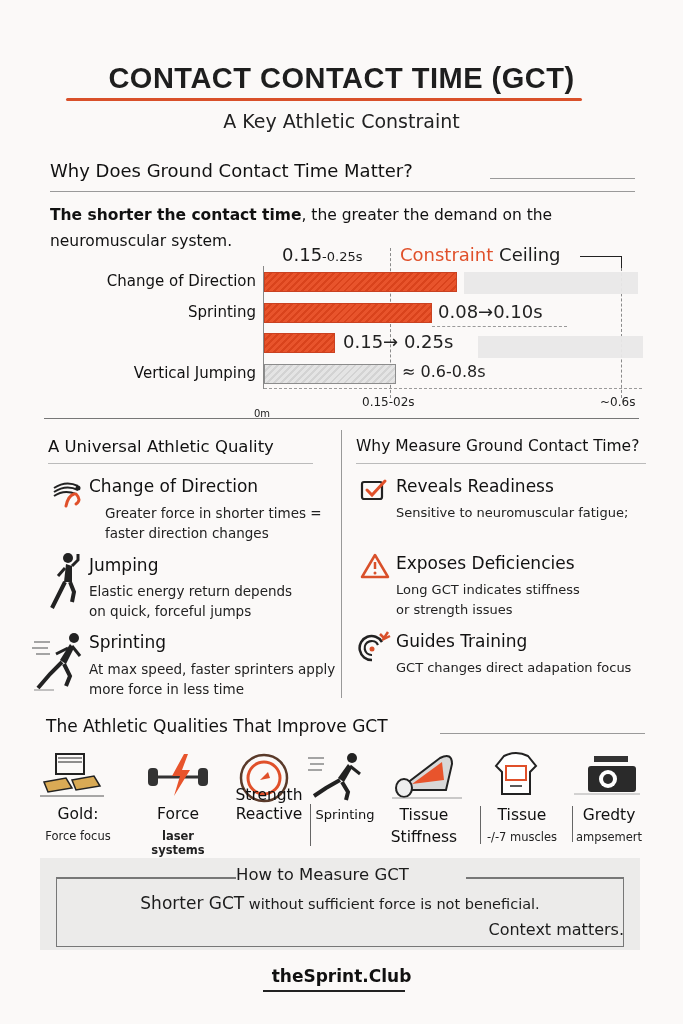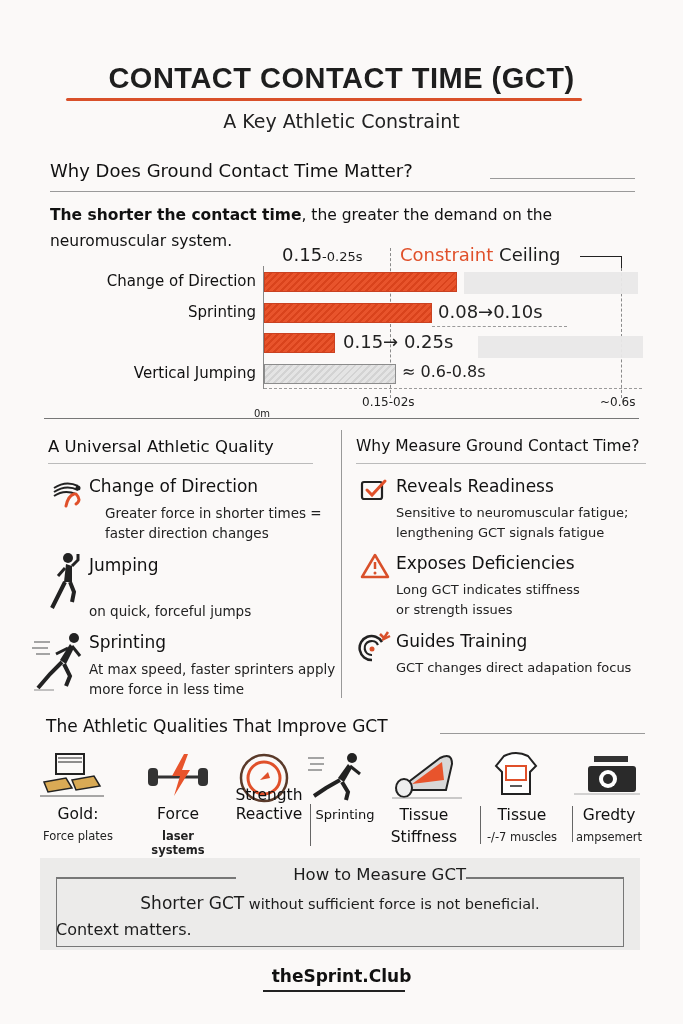--- a/index.html
+++ b/index.html
@@ -135,21 +135,21 @@
     <circle cx="20" cy="6" r="5" fill="#222"></circle>
     <path d="M18 12 L16 30 L24 30 L24 14 Z" fill="#222"></path>
     <path d="M24 14 L30 8 L30 2" stroke="#222" stroke-width="3" fill="none"></path>
     <path d="M17 16 L10 24" stroke="#222" stroke-width="3"></path>
     <path d="M17 30 L10 44 L4 56" stroke="#222" stroke-width="4" fill="none"></path>
     <path d="M22 30 L26 40 L24 50" stroke="#222" stroke-width="4" fill="none"></path>
   </svg>
 </div>
 <div class="abs item-title" style="left:89px; top:555px;">Jumping</div>
 <div class="abs item-desc" style="left:89px; top:581px;">
-  <br>
+  <span>Elastic energy return depends</span><br>
   <span>on quick, forceful jumps</span>
 </div>
 
 <div class="abs" style="left:30px; top:630px;">
   <svg width="56" height="64" viewBox="0 0 56 64">
     <path d="M4 12 H20 M2 18 H18 M6 24 H20" stroke="#888" stroke-width="1.5"></path>
     <circle cx="44" cy="8" r="5" fill="#222"></circle>
     <path d="M40 14 L30 30 L36 34 L44 18 Z" fill="#222"></path>
     <path d="M42 16 L50 26" stroke="#222" stroke-width="3"></path>
     <path d="M38 18 L26 24" stroke="#222" stroke-width="3"></path>
@@ -169,21 +169,20 @@
 
 <div class="abs" style="left:360px; top:478px;">
   <svg width="28" height="24" viewBox="0 0 28 24">
     <rect x="2" y="4" width="20" height="17" rx="2" stroke="#222" stroke-width="2.2" fill="none"></rect>
     <path d="M7 12 L12 17 L25 3" stroke="#e0502a" stroke-width="3" fill="none" stroke-linecap="round"></path>
   </svg>
 </div>
 <div class="abs item-title" style="left:396px; top:476px;">Reveals Readiness</div>
 <div class="abs item-desc" style="left:396px; top:503px; font-size:13px;">
   <span>Sensitive to neuromuscular fatigue;</span><br>
-  <span>lengthening GCT signals fatigue</span>
 </div>
 
 <div class="abs" style="left:360px; top:553px;">
   <svg width="30" height="26" viewBox="0 0 30 26">
     <path d="M15 2 L28 24 H2 Z" stroke="#d9502a" stroke-width="2.5" fill="none" stroke-linejoin="round"></path>
     <path d="M15 9 V16" stroke="#d9502a" stroke-width="2.5"></path>
     <circle cx="15" cy="20" r="1.5" fill="#d9502a"></circle>
   </svg>
 </div>
 <div class="abs item-title" style="left:396px; top:553px;">Exposes Deficiencies</div>
@@ -259,21 +258,21 @@
   <svg width="66" height="46" viewBox="0 0 66 46">
     <path d="M20 4 L54 4 L54 10 L20 10 Z" fill="#333"></path>
     <rect x="14" y="14" width="48" height="26" rx="3" fill="#2a2a2a"></rect>
     <circle cx="34" cy="27" r="9" fill="#fff"></circle>
     <circle cx="34" cy="27" r="5" fill="#2a2a2a"></circle>
     <path d="M0 42 H66" stroke="#aaa" stroke-width="1"></path>
   </svg>
 </div>
 
 <div class="abs q-label" style="left:38px; top:805px; width:80px;">Gold:</div>
-<div class="abs q-sub" style="left:34px; top:829px; width:88px;">Force plates</div>
+<div class="abs q-sub" style="left:34px; top:829px; width:88px;">Force focus</div>
 
 <div class="abs q-label" style="left:138px; top:805px; width:80px;">Force</div>
 <div class="abs q-sub" style="left:134px; top:829px; width:88px;font-weight:bold;">laser systems</div>
 
 <div class="abs q-label" style="left:228px; top:805px; width:82px;">Reactive</div>
 <div class="abs q-label" style="left:228px; top:786px; width:82px;">Strength</div>
 
 <div class="abs vsep" style="left:310px; top:804px; height:42px;"></div>
 <div class="abs q-label" style="left:312px; top:807px; width:66px; font-size:13px;">Sprinting</div>
 
@@ -285,20 +284,20 @@
 <div class="abs q-sub" style="left:484px; top:830px; width:76px;">-/-7 muscles</div>
 
 <div class="abs vsep" style="left:572px; top:806px; height:36px;"></div>
 <div class="abs q-label" style="left:574px; top:806px; width:70px;">Gredty</div>
 <div class="abs q-sub" style="left:574px; top:830px; width:70px;">ampsemert</div>
 
 <div class="abs measure-box"></div>
 <div class="abs measure-inner"></div>
 <div class="abs" style="left:56px; top:877px; width:180px; height:1.5px; background:#777;"></div>
 <div class="abs" style="left:466px; top:877px; width:158px; height:1.5px; background:#777;"></div>
-<div class="abs" style="left:236px; top:865px; width:230px; text-align:right; font-size:16.5px;">How to Measure GCT</div>
+<div class="abs" style="left:236px; top:865px; width:230px; text-align:left; font-size:16.5px;">How to Measure GCT</div>
 <div class="abs" style="left:56px; top:893px; width:568px; text-align:center; font-size:14.5px;">
   <span style="font-size:17px;">Shorter GCT</span><span> without sufficient force is not beneficial.</span>
 </div>
-<div class="abs" style="left:56px; top:920px; width:568px; text-align:left; font-size:16px;">Context matters.</div>
+<div class="abs" style="left:56px; top:920px; width:568px; text-align:right; font-size:16px;">Context matters.</div>
 
 <div class="abs brand" style="left:0; width:683px; top:966px; text-align:center;">theSprint.Club</div>
 <div class="abs" style="left:263px; top:990px; width:142px; height:2px; background:#222;"></div>
 
 </body></html>

